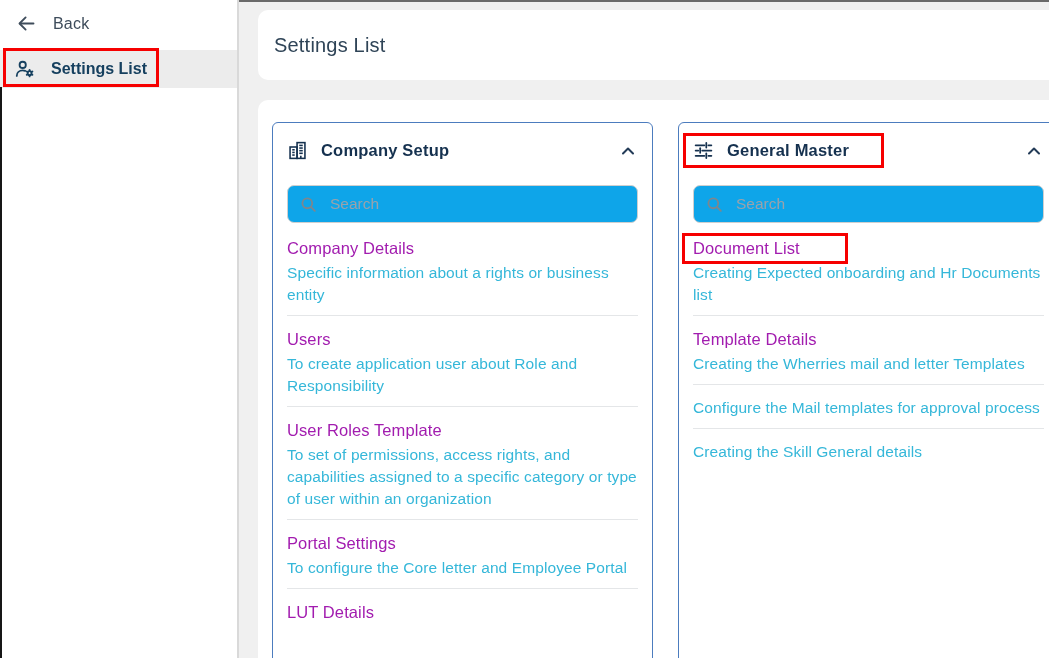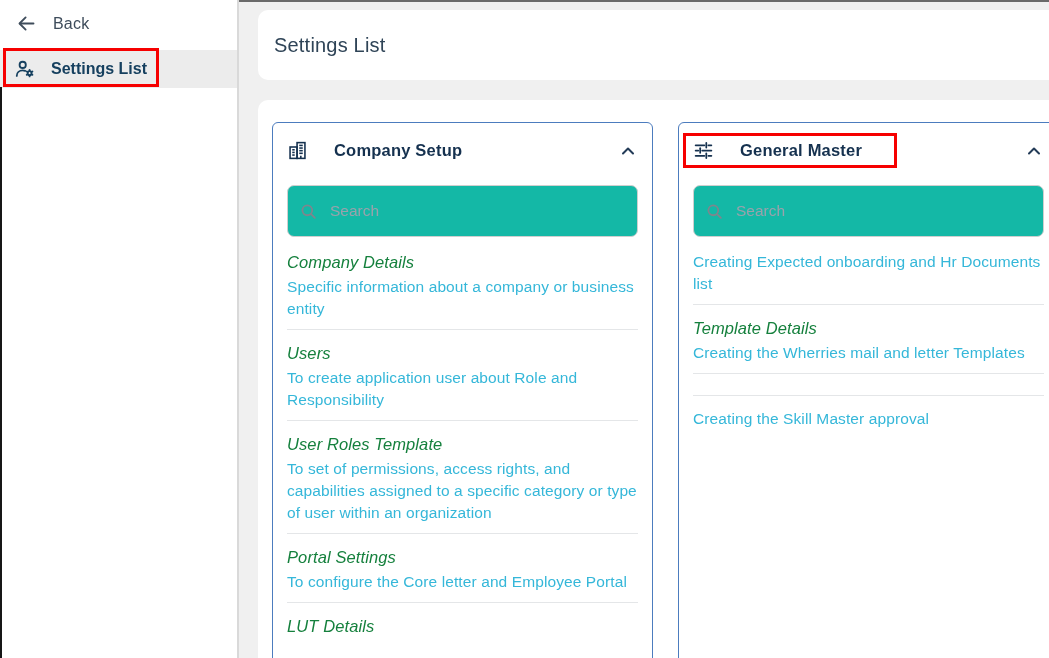--- a/index.html
+++ b/index.html
@@ -47,43 +47,43 @@
     display:flex; gap:25px;
   }
 
   
   .panel {
     width:381px; flex-shrink:0; background:#fff;
     border:1px solid var(--accent-border,#4c7cbe); border-radius:6px;
     padding:17px 14px 0 14px;
   }
   .panel-header { display:flex; align-items:center; margin-bottom:24px; }
-  .hdr-left { display:flex; align-items:center; gap:26px; }
+  .hdr-left { display:flex; align-items:center; gap:13px; }
   .hdr-hl {
     border:3px solid var(--highlight-red,#f60000);
     padding:4px 32px 4px 7px; margin:-7px 0 -7px -10px;justify-content:center;
   }
   .panel-title { font-size:16.5px; font-weight:700; color:#15314f; letter-spacing:.2px; white-space:nowrap; }
   .picon { display:flex; align-items:center; color:#15314f; }
   .chevron { margin-left:auto; display:flex; align-items:center; cursor:pointer; }
 
   .searchbox {
-    display:flex; align-items:center; gap:10px; height:52px;
-    border:1px solid #cfcfcf; border-radius:7px; padding:0 11px; background:#14b8a6;
+    display:flex; align-items:center; gap:10px; height:38px;
+    border:1px solid #cfcfcf; border-radius:7px; padding:0 11px; background:#0ea5e9;
   }
   .searchbox input {
     border:none; outline:none; flex:1; font-size:15.5px; color:#333;
     font-family:inherit; background:transparent; min-width:0;
   }
   .searchbox input::placeholder { color:#9aa2ab; }
 
   .items { margin-top:2px; }
   .item { padding:12px 0 9px 0; border-bottom:1px solid #e4e6e8; cursor:pointer; }
   .item:last-child { border-bottom:none; }
-  .item-title { font-size:16.5px; color:#15803d; line-height:22px; margin-bottom:3px; letter-spacing:.1px;font-style:italic; }
+  .item-title { font-size:16.5px; color:#a21caf; line-height:22px; margin-bottom:3px; letter-spacing:.1px; }
   .item-title.hl {
     display:inline-block; border:3px solid var(--highlight-red,#f60000);
     padding:1px 45px 2px 8px; margin:-4px 0 -2px -11px;
   }
   .item-desc { font-size:15.5px; color:var(--description-text,#35b7d9); line-height:22px; letter-spacing:.1px; }
   svg { display:block; }
 </style>
 </head>
 <body>
 
@@ -155,21 +155,21 @@
               <svg width="19" height="19" viewBox="0 0 24 24" fill="none" stroke="#7e868d" stroke-width="2.3" stroke-linecap="round">
                 <circle cx="10.5" cy="10.5" r="6.2"></circle>
                 <line x1="15.3" y1="15.3" x2="20" y2="20"></line>
               </svg>
             </span>
             <input placeholder="Search" style="">
           </div>
           <div class="items">
             <div class="item">
               <div class="item-title">Company Details</div>
-              <div class="item-desc">Specific information about a company or business entity</div>
+              <div class="item-desc">Specific information about a rights or business entity</div>
             </div>
             <div class="item">
               <div class="item-title">Users</div>
               <div class="item-desc">To create application user about Role and Responsibility</div>
             </div>
             <div class="item">
               <div class="item-title">User Roles Template</div>
               <div class="item-desc">To set of permissions, access rights, and capabilities assigned to a specific category or type of user within an organization</div>
             </div>
             <div class="item">
@@ -208,27 +208,28 @@
           <div class="searchbox">
             <span>
               <svg width="19" height="19" viewBox="0 0 24 24" fill="none" stroke="#7e868d" stroke-width="2.3" stroke-linecap="round">
                 <circle cx="10.5" cy="10.5" r="6.2"></circle>
                 <line x1="15.3" y1="15.3" x2="20" y2="20"></line>
               </svg>
             </span>
             <input placeholder="Search" style="">
           </div>
           <div class="items">
-            <div class="item"><div class="item-desc">Creating Expected onboarding and Hr Documents list</div></div>
+            <div class="item"><div class="item-title hl">Document List</div><div class="item-desc">Creating Expected onboarding and Hr Documents list</div></div>
             <div class="item">
               <div class="item-title">Template Details</div>
               <div class="item-desc">Creating the Wherries mail and letter Templates</div>
             </div>
             <div class="item">
-            </div>
-            <div class="item">
-              <div class="item-desc">Creating the Skill Master approval</div>
+              <div class="item-desc">Configure the Mail templates for approval process</div>
+            </div>
+            <div class="item">
+              <div class="item-desc">Creating the Skill General details</div>
             </div>
           </div>
         </div>
       </div>
   </section>
 </div>
 
 </body></html>

